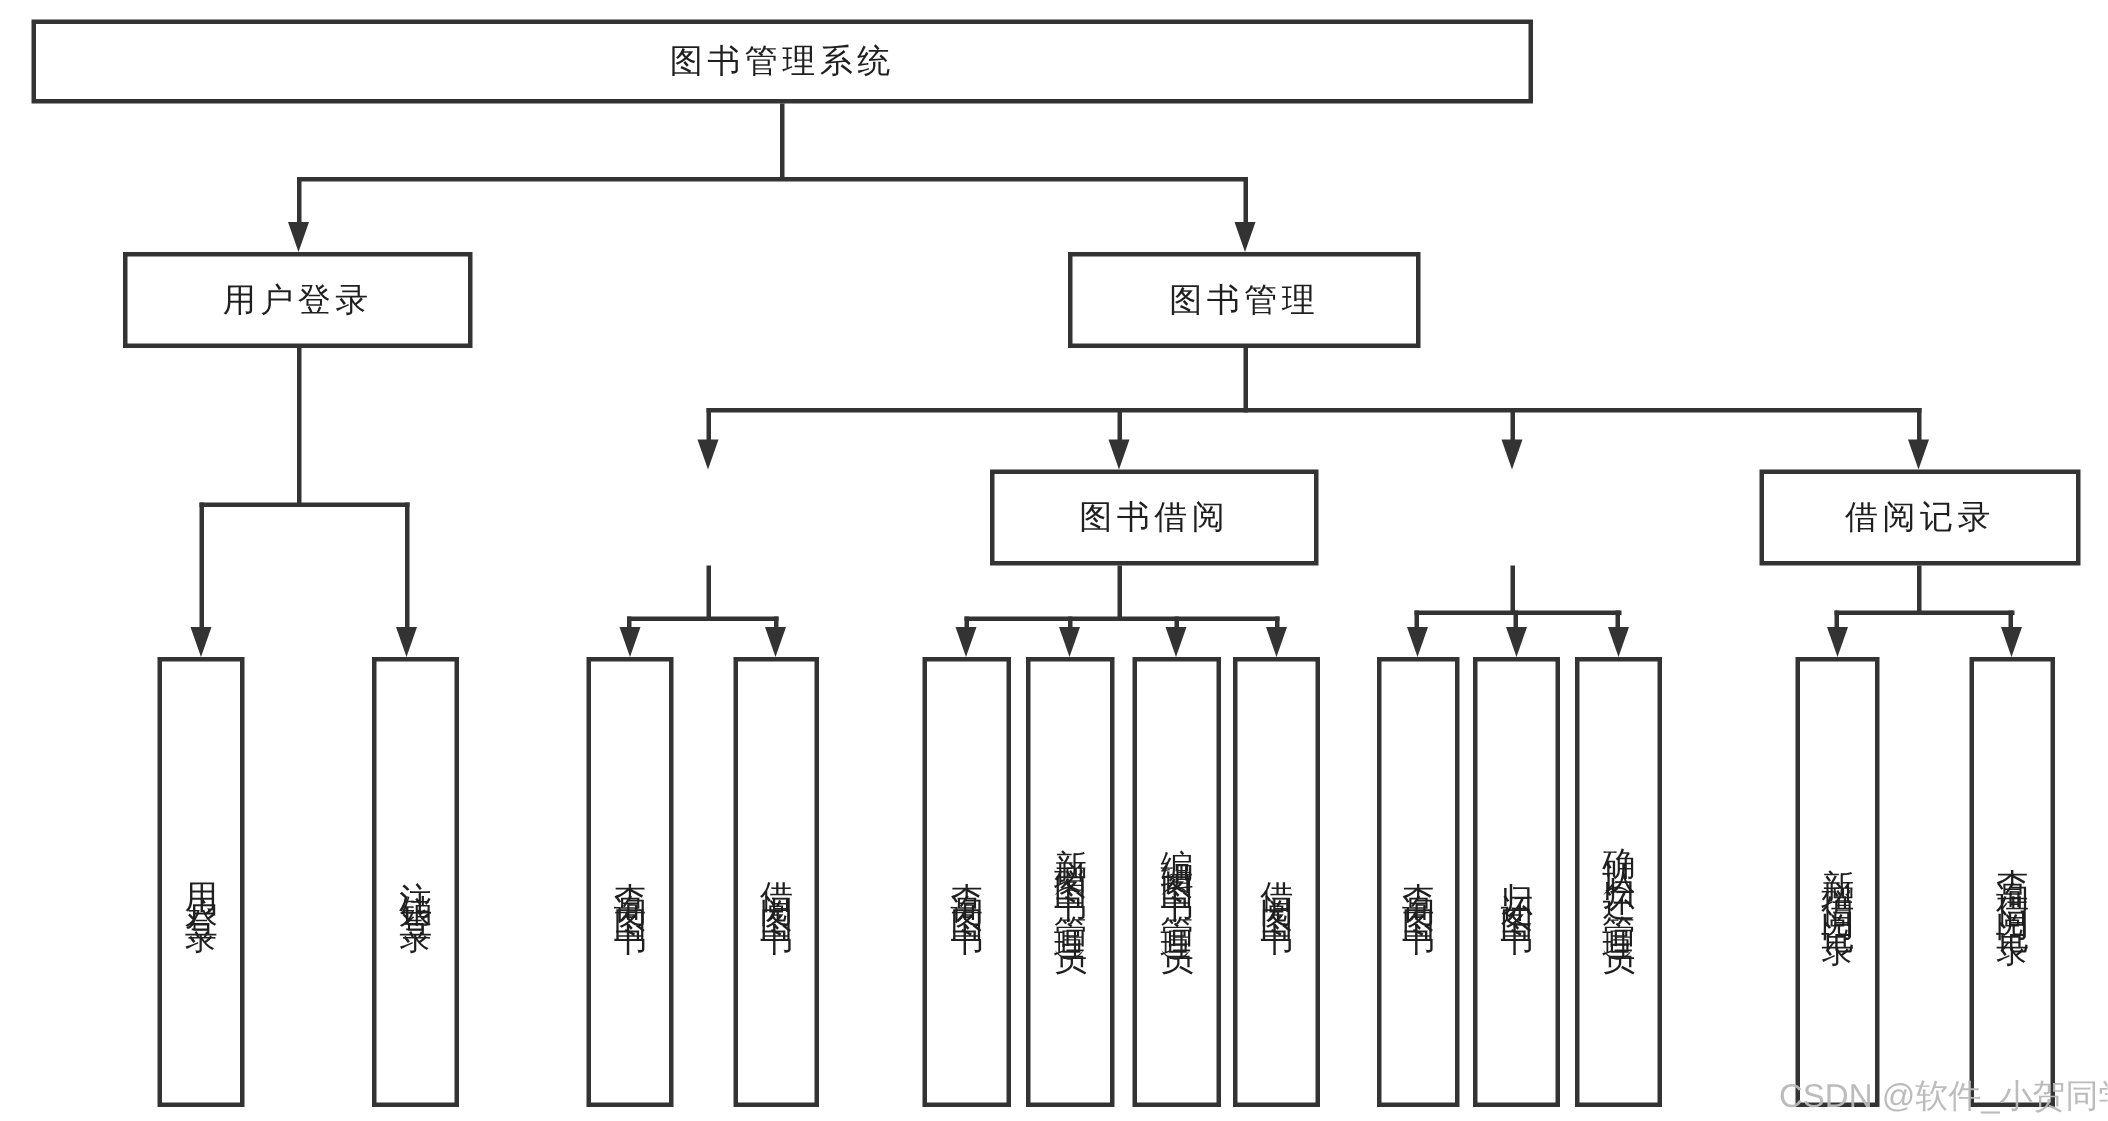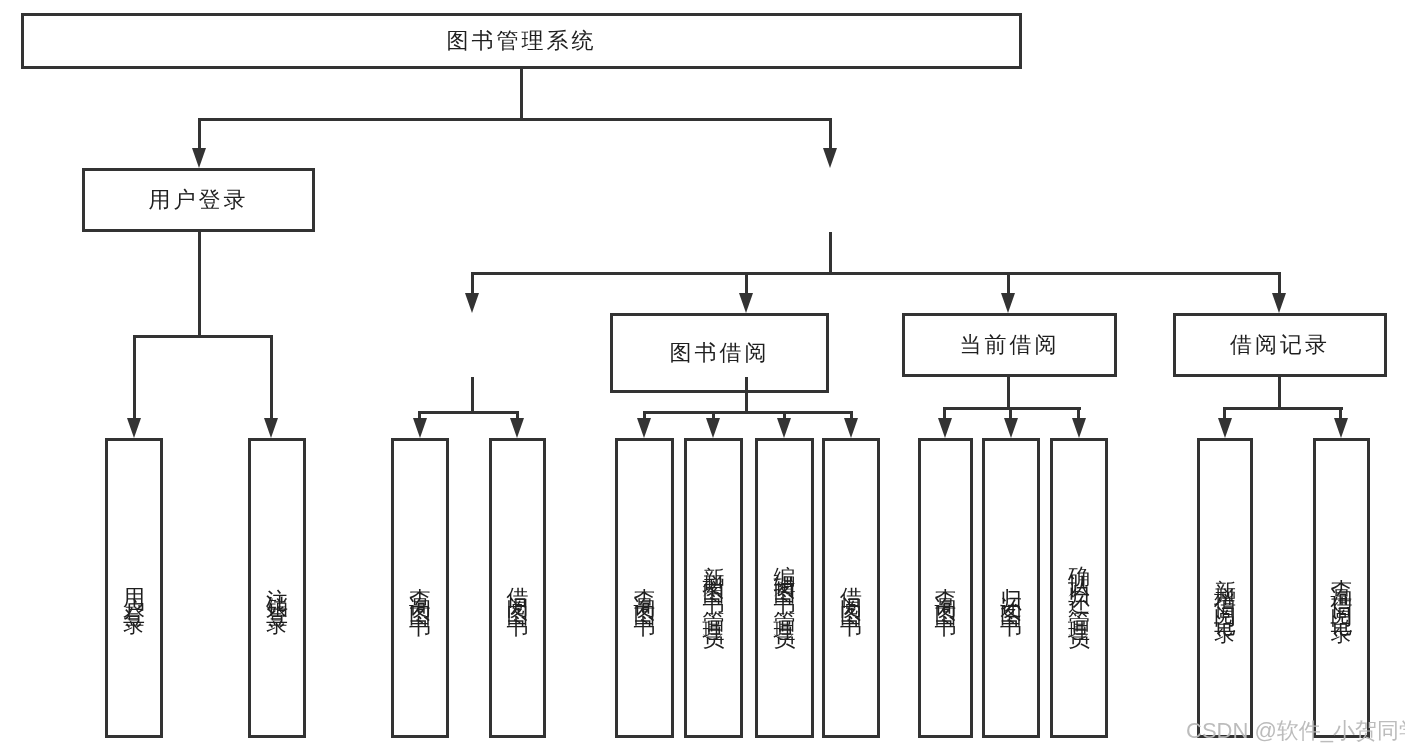--- a/index.html
+++ b/index.html
@@ -128,26 +128,26 @@
   <div class="vline" style="left:1339px;top:407px;width:3px;height:14px"></div>
   <div class="arrow" style="left:1334px;top:418px"></div>
 
   <div class="box" style="left:21px;top:13px;width:1001px;height:56px">
     <span class="lbl">图书管理系统</span>
   </div>
 
   <div class="box" style="left:82px;top:168px;width:233px;height:64px">
     <span class="lbl">用户登录</span>
   </div>
+  <div class="box" style="left:712px;top:168px;width:235px;height:64px">
+    <span class="lbl">图书管理</span>
+  </div>
 
-  <div class="box" style="left:610px;top:313px;width:219px;height:80px">
+  <div class="box" style="left:660px;top:313px;width:219px;height:64px">
     <span class="lbl">图书借阅</span>
-  </div>
-  <div class="box" style="left:902px;top:313px;width:215px;height:64px">
-    <span class="lbl">当前借阅</span>
   </div>
   <div class="box" style="left:1173px;top:313px;width:214px;height:64px">
     <span class="lbl">借阅记录</span>
   </div>
 
   <div class="box leaf" style="left:105px;top:438px;width:58px;height:300px">
     <span class="lbl">用户登录</span>
   </div>
   <div class="box leaf" style="left:248px;top:438px;width:58px;height:300px">
     <span class="lbl">注销登录</span>

